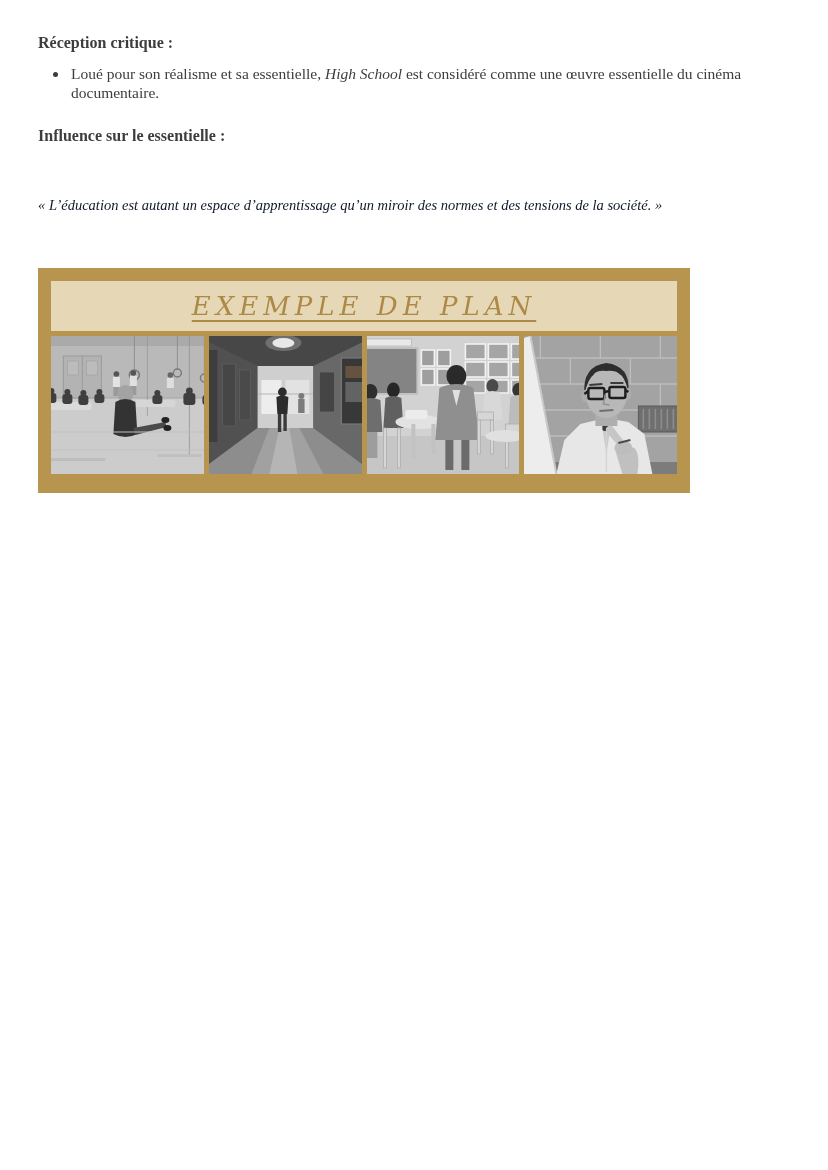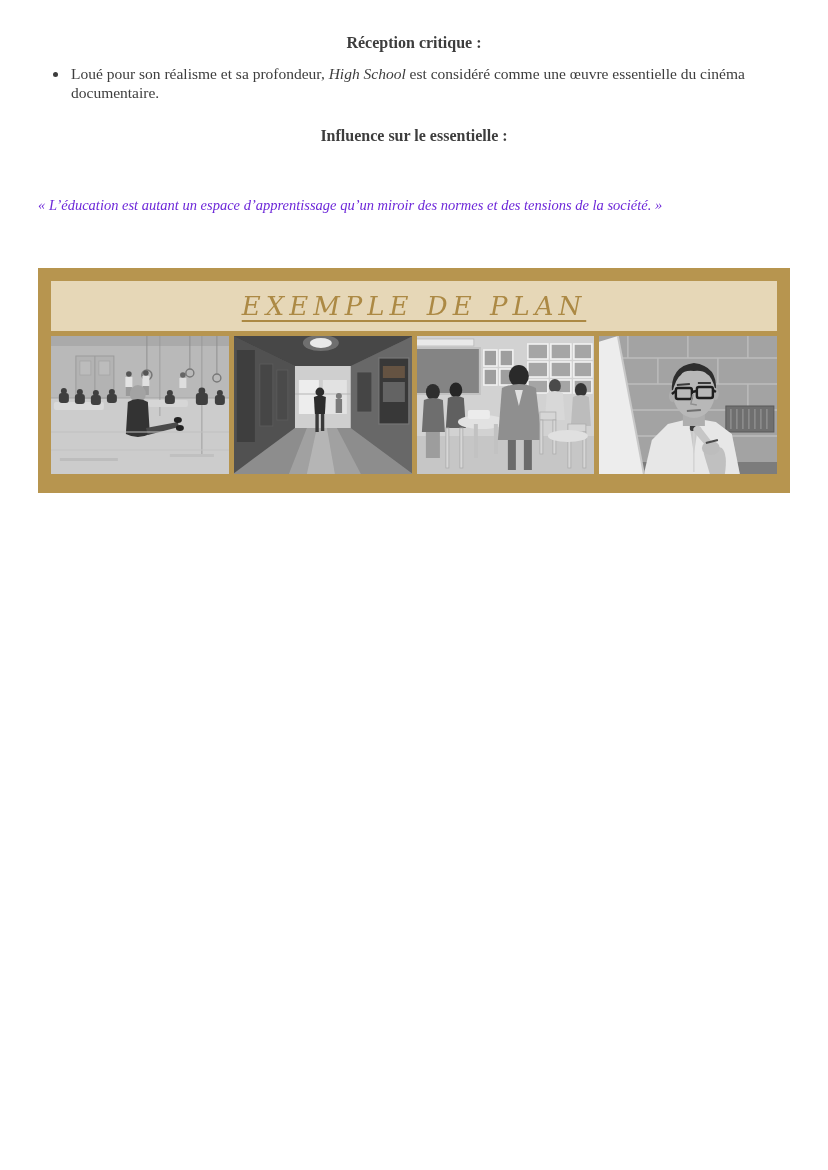--- a/index.html
+++ b/index.html
@@ -17,45 +17,45 @@
   .top-list { list-style: disc; margin: 0 0 20px 0; padding-left: 30px; }
   .top-list li::marker { color: #3d3d3d; }
   .main-heading {
     font-size: 20px; font-weight: bold;
     text-decoration: underline;
     text-decoration-thickness: 1.5px;
     text-underline-offset: 3px;
     letter-spacing: 0.2px;
   }
 
-  .sub { font-weight: bold; font-size: 16px; margin: 0 0 13px 0; text-align: center; }
+  .sub { font-weight: bold; font-size: 16px; margin: 0 0 13px 0; }
 
   .bullets {
     list-style: disc;
     margin: 0 0 24px 0;
     padding-left: 31px;
     font-size: 15.5px;
     line-height: 1.22;
   }
   .bullets li { padding-left: 2px; }
   .bullets em { font-style: italic; }
 
   .quote {
     margin: 52px 0 0 0;
     font-style: italic;
     font-size: 14.5px;
-    color: #6d28d9;
+    color: #0f172a;
   }
 
   
   .banner {
     margin-top: 54px;
     background: #b7954f;
     padding: 13px 13px 19px 13px;
-    width: 752px;
+    width: 652px;
   }
   .banner-header {
     background: #e6d7b7;
     height: 50px;
     display: flex; align-items: center; justify-content: center;
     margin-bottom: 5px;
   }
   .banner-title {
     font-family: "DejaVu Serif", serif;
     font-style: italic;
@@ -77,21 +77,21 @@
 </style>
 </head>
 <body>
 
 <div class="page">
 
 
   <p class="sub">Réception critique :</p>
   <ul class="bullets">
     <li>
-      <span>Loué pour son réalisme et sa profondeur, </span><em>High School</em><span> est considéré comme une œuvre essentielle du cinéma documentaire.</span>
+      <span>Loué pour son réalisme et sa essentielle, </span><em>High School</em><span> est considéré comme une œuvre essentielle du cinéma documentaire.</span>
     </li>
   </ul>
 
 
   <p class="sub">Influence sur le essentielle :</p>
 
   <p class="quote">« L’éducation est autant un espace d’apprentissage qu’un miroir des normes et des tensions de la société. »</p>
 
   <div class="banner">
     <div class="banner-header">

